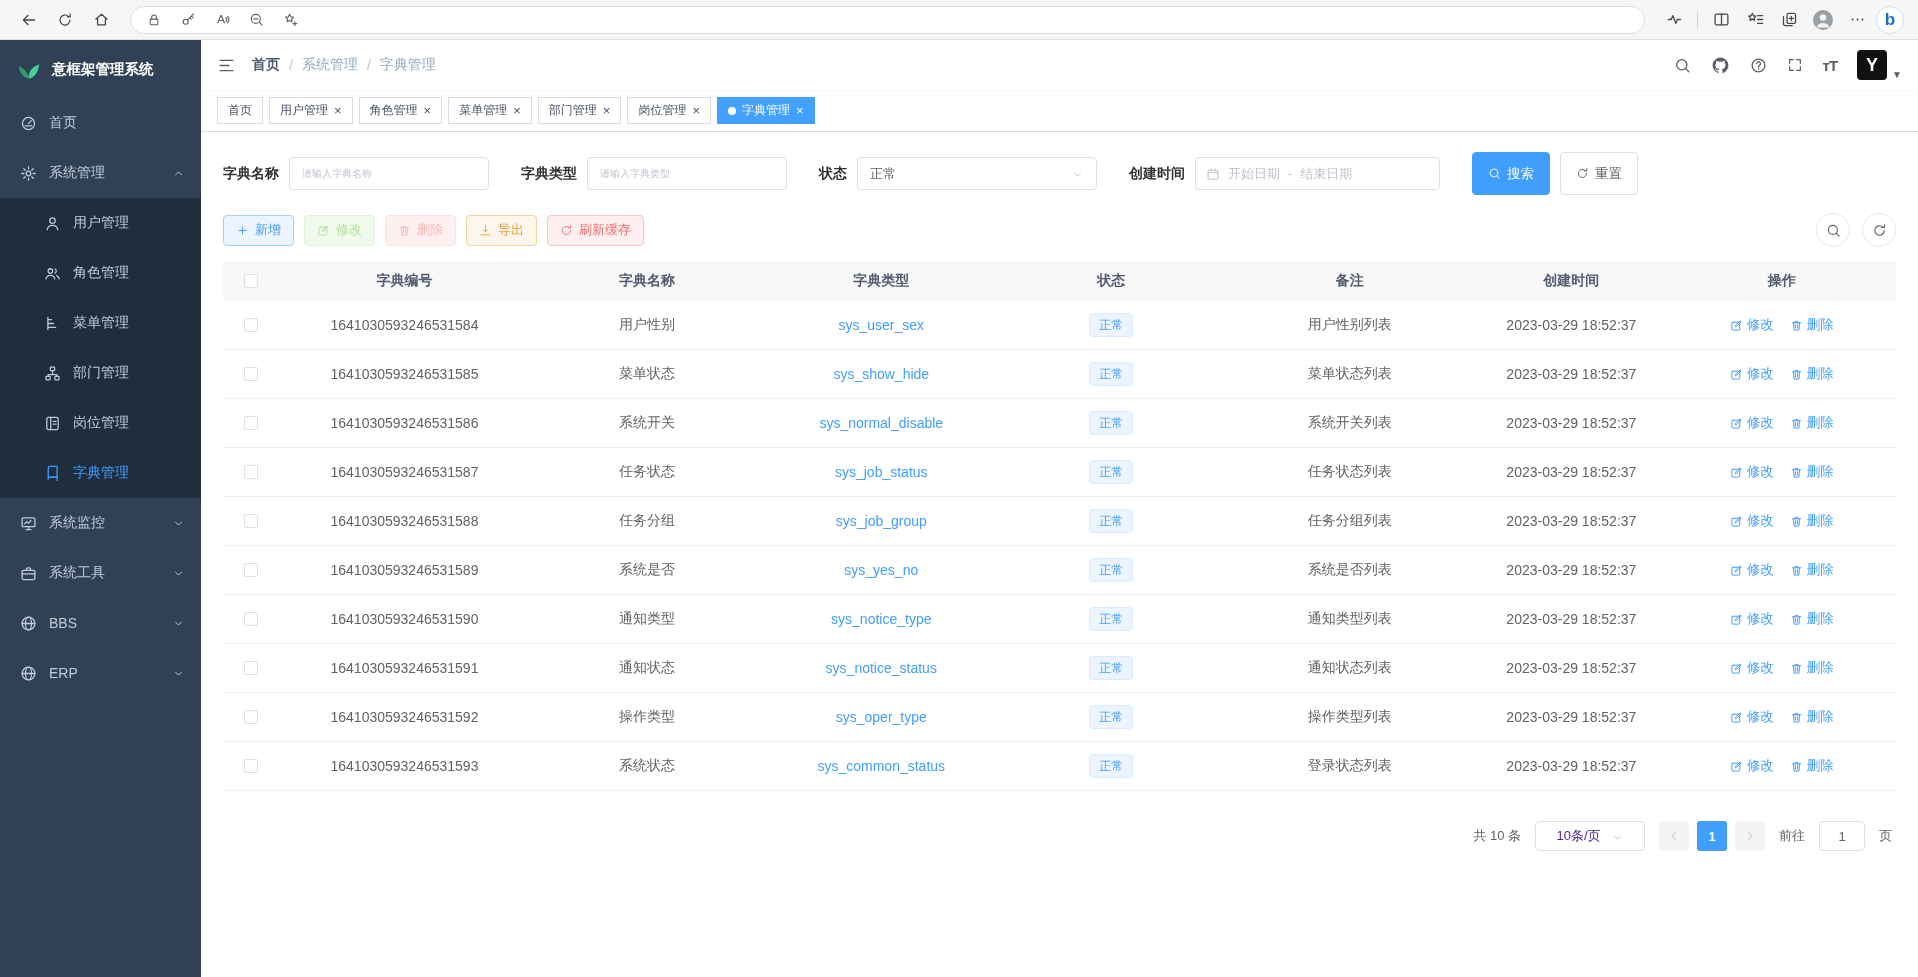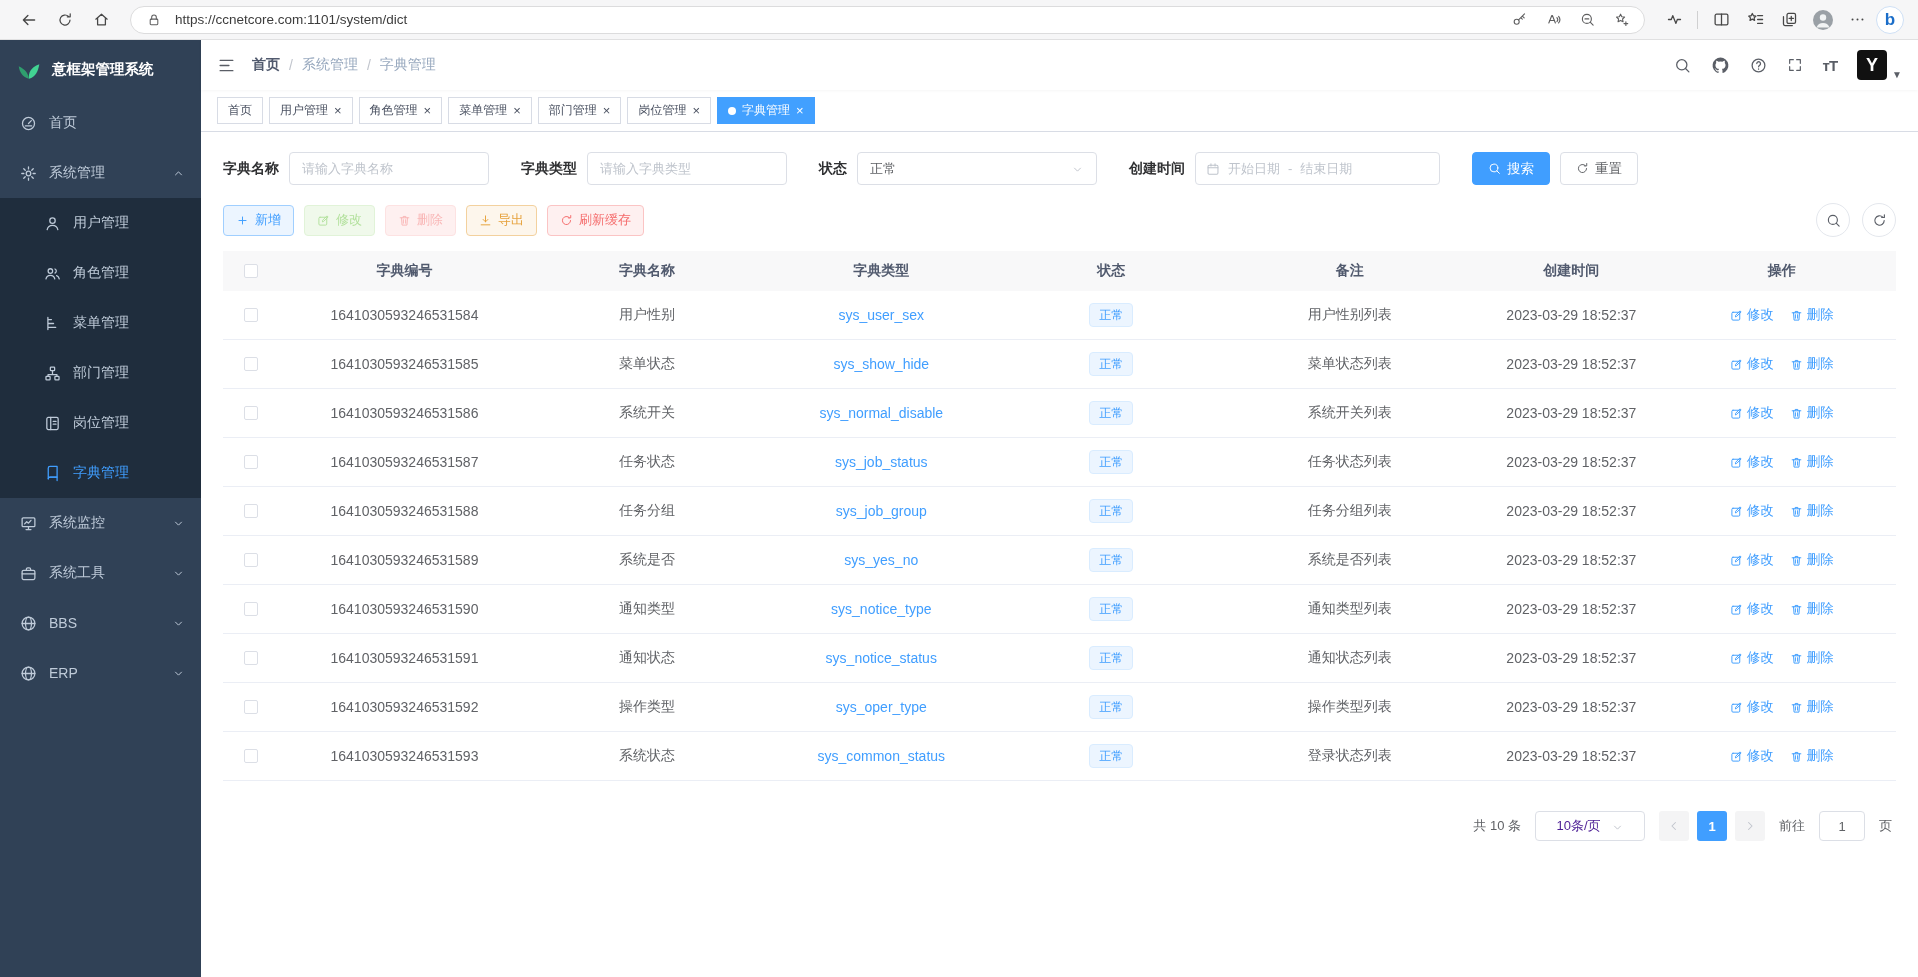--- a/index.html
+++ b/index.html
@@ -45,27 +45,27 @@
 
   .tabbar { height:42px; display:flex; align-items:center; gap:6px; padding:0 16px; border-bottom:1px solid #d8dce5; flex:none; }
   .tab { height:27px; padding:0 10px; border:1px solid #d8dce5; background:#fff; color:#495060; font-size:12px; display:inline-flex; align-items:center; gap:6px; cursor:pointer; white-space:nowrap; }
   .tab .x { font-size:13px; color:inherit; cursor:pointer; line-height:1; }
   .tab.active { background:#42a0ff; border-color:#42a0ff; color:#fff; }
   .tab .dot { width:8px; height:8px; border-radius:50%; background:#fff; }
 
   
   .filters { display:flex; align-items:center; gap:10px; padding:20px 20px 0 22px; flex:none; }
   .f-label { font-size:14px; font-weight:bold; color:#303133; white-space:nowrap; }
-  .f-input { height:33px; border:1px solid #dcdfe6; border-radius:4px; background:#fff; padding:0 12px; font-size:13px; color:#4c1d95; font-family:inherit; width:200px; margin-right:22px; }
+  .f-input { height:33px; border:1px solid #dcdfe6; border-radius:4px; background:#fff; padding:0 12px; font-size:10px; color:#4c1d95; font-family:inherit; width:200px; margin-right:22px; }
   .f-input::placeholder { color:#bfc4cc; }
   .f-select { width:240px; height:33px; border:1px solid #dcdfe6; border-radius:4px; display:flex; align-items:center; padding:0 12px; font-size:13px; color:#606266; margin-right:22px; cursor:pointer; }
   .f-select .caret { margin-left:auto; color:#c0c4cc; }
   .daterange { width:245px; height:33px; border:1px solid #dcdfe6; border-radius:4px; display:flex; align-items:center; padding:0 10px; gap:8px; font-size:13px; color:#bfc4cc; margin-right:22px; cursor:pointer; }
   .daterange .sep { color:#bfc4cc; }
-  .btn { height:33px; border-radius:4px; border:1px solid #dcdfe6; background:#fff; display:inline-flex; align-items:center; gap:6px; padding:0 15px; font-size:13.5px; cursor:pointer; font-family:inherit; color:#606266; white-space:nowrap; }
+  .btn { height:43px; border-radius:4px; border:1px solid #dcdfe6; background:#fff; display:inline-flex; align-items:center; gap:6px; padding:0 15px; font-size:13.5px; cursor:pointer; font-family:inherit; color:#606266; white-space:nowrap; }
   .btn-primary { background:#409eff; border-color:#409eff; color:#fff; }
 
   
   .toolbar { display:flex; align-items:center; gap:10px; padding:18px 22px 14px 22px; flex:none; }
   .tbtn { height:31px; border-radius:4px; display:inline-flex; align-items:center; gap:6px; padding:0 12px; font-size:13px; cursor:pointer; border:1px solid transparent; font-family:inherit; }
   .tbtn-add { background:#ecf5ff; border-color:#a0cfff; color:#409eff; }
   .tbtn-edit { background:#f0f9eb; border-color:#e1f3d8; color:#b3e19d; cursor:not-allowed; }
   .tbtn-del { background:#fef0f0; border-color:#fde2e2; color:#f9b7b7; cursor:not-allowed; }
   .tbtn-export { background:#fdf6ec; border-color:#f3d19e; color:#e6a23c; }
   .tbtn-cache { background:#fef0f0; border-color:#fbc4c4; color:#f56c6c; }
@@ -120,21 +120,20 @@
         <path d="M6.5 10.5v9h11v-9"></path>
       </svg>
     </span>
   <div class="url-pill">
     <span class="pill-ic">
         <svg class="ic" width="14" height="14" viewBox="0 0 24 24" fill="none" stroke="currentColor" stroke-width="1.8" stroke-linecap="round" stroke-linejoin="round">
           <rect x="5.5" y="10.5" width="13" height="9.5" rx="1.5"></rect>
           <path d="M8 10.5V7.5a4 4 0 018 0v3"></path>
         </svg>
       </span>
-    <span class="url-text">https://ccnetcore.com:1101/system/dict</span>
     <span class="pill-ic">
         <svg class="ic" width="15" height="15" viewBox="0 0 24 24" fill="none" stroke="currentColor" stroke-width="1.8" stroke-linecap="round" stroke-linejoin="round">
           <circle cx="7.5" cy="15.5" r="4"></circle>
           <path d="M10.5 12.5L20 3M16.5 6.5l3 3M14 9l2.5 2.5"></path>
         </svg>
       </span>
     <span class="pill-ic">
         <svg class="ic" width="15" height="15" viewBox="0 0 24 24" fill="none" stroke="currentColor" stroke-width="1.8" stroke-linecap="round" stroke-linejoin="round">
           <path d="M4.5 17.5L9.3 5.5h.9l4.8 12"></path>
           <path d="M6.3 13.5h6.9"></path>

